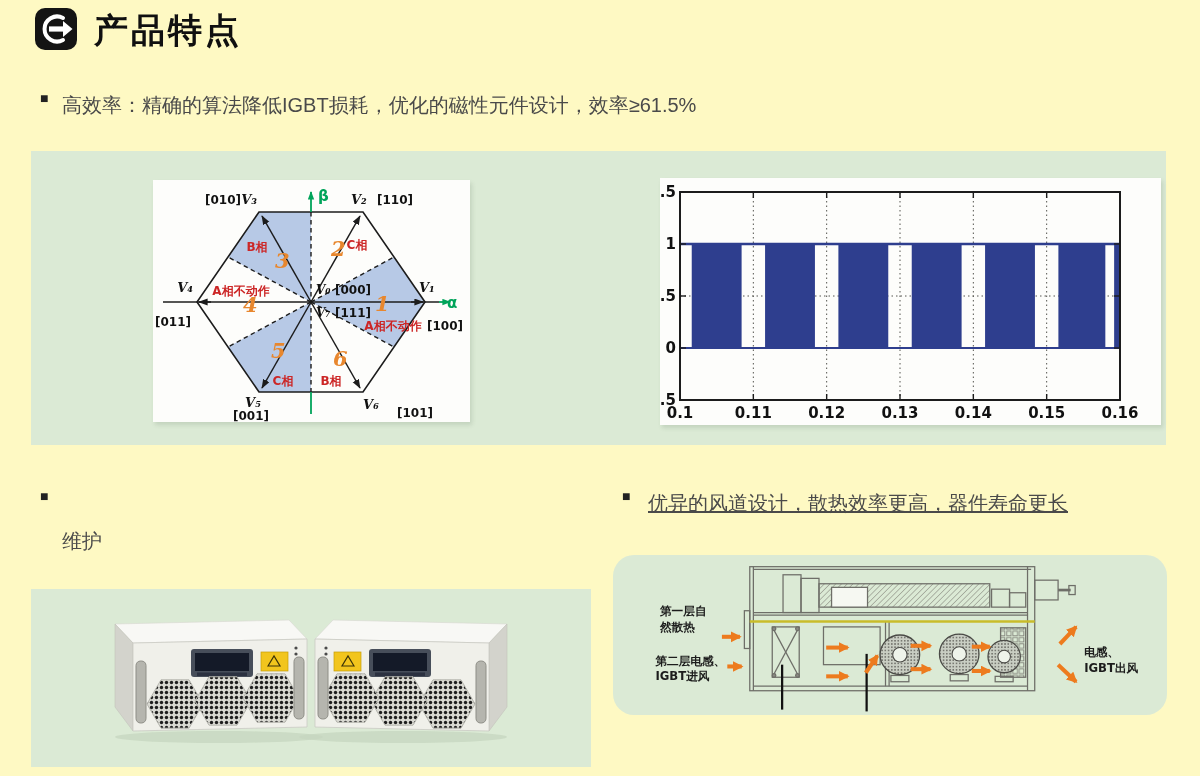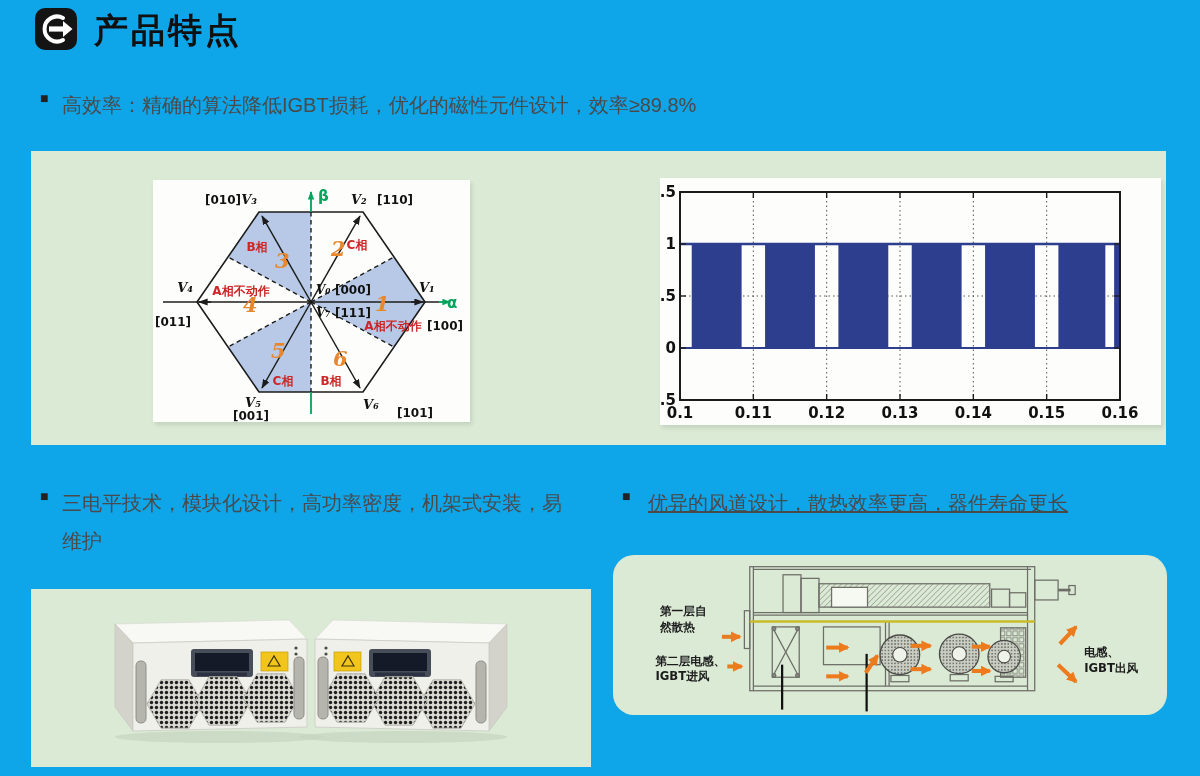--- a/index.html
+++ b/index.html
@@ -1,16 +1,16 @@
 <!DOCTYPE html>
 <html><head>
 <meta charset="utf-8">
 <style>
   html,body{margin:0;padding:0;background:#ffffff;}
-  .page{position:relative;width:1200px;height:776px;background:#0ea5e9;overflow:hidden;
+  .page{position:relative;width:1200px;height:776px;background:#fef9c3;overflow:hidden;
         font-family:"Liberation Sans","DejaVu Sans",sans-serif;}
   .abs{position:absolute;}
   
   .hdr-icon{left:34px;top:7px;width:44px;height:44px;}
   .hdr-title{left:94px;top:8px;font-family:"DejaVu Serif","Liberation Serif",serif;
              font-size:34px;font-weight:600;color:#101010;letter-spacing:3px;}
   
   .bullet{color:#4a4a4a;font-size:20px;}
   .bullet .bm{position:absolute;left:0;top:4px;font-size:14px;color:#222;}
   .bullet .bt{display:block;padding-left:22px;line-height:38px;}
@@ -47,21 +47,21 @@
   <svg class="abs hdr-icon" viewBox="0 0 44 44">
     <rect x="1" y="1" width="42" height="42" rx="10" fill="#141414"></rect>
     <path d="M 29 11 A 12.5 12.5 0 1 0 29 33" stroke="#ffffff" stroke-width="4" fill="none" stroke-linecap="round"></path>
     <rect x="15" y="19.4" width="16" height="5.2" fill="#ffffff"></rect>
     <polygon points="29,14 29,30 38.5,22" fill="#ffffff"></polygon>
   </svg>
   <div class="abs hdr-title">产品特点</div>
 
   <div class="abs bullet b1">
     <span class="bm">■</span>
-    <span class="bt">高效率：精确的算法降低IGBT损耗，优化的磁性元件设计，效率≥89.8%</span>
+    <span class="bt">高效率：精确的算法降低IGBT损耗，优化的磁性元件设计，效率≥61.5%</span>
   </div>
 
   <div class="abs panel p1">
 
     <div class="abs whitebox wA">
       <svg class="fillsvg" viewBox="0 0 317 242">
         <defs>
           <marker id="mb" markerUnits="userSpaceOnUse" markerWidth="11" markerHeight="9" refX="8.6" refY="3.5" orient="auto">
             <path d="M0,0 L9.5,3.5 L0,7 Z" fill="#1c1c1c"></path>
           </marker>
@@ -203,21 +203,21 @@
             <text x="16" y="71" text-anchor="end" class="wf-lab">1</text>
             <text x="16" y="19" text-anchor="end" class="wf-lab">1.5</text>
           </g>
       </svg>
     </div>
   </div>
 
   <div class="abs bullet b2">
     <span class="bm">■</span>
     <span class="bt">
-      <span>三电平技术，模块化设计，高功率密度，机架式安装，易</span><br>
+      <br>
       <span>维护</span>
     </span>
   </div>
   <div class="abs bullet b3">
     <span class="bm">■</span>
     <span class="bt">优异的风道设计，散热效率更高，器件寿命更长</span>
   </div>
 
   <div class="abs panel p2">
     <svg class="fillsvg" viewBox="0 0 560 178">

